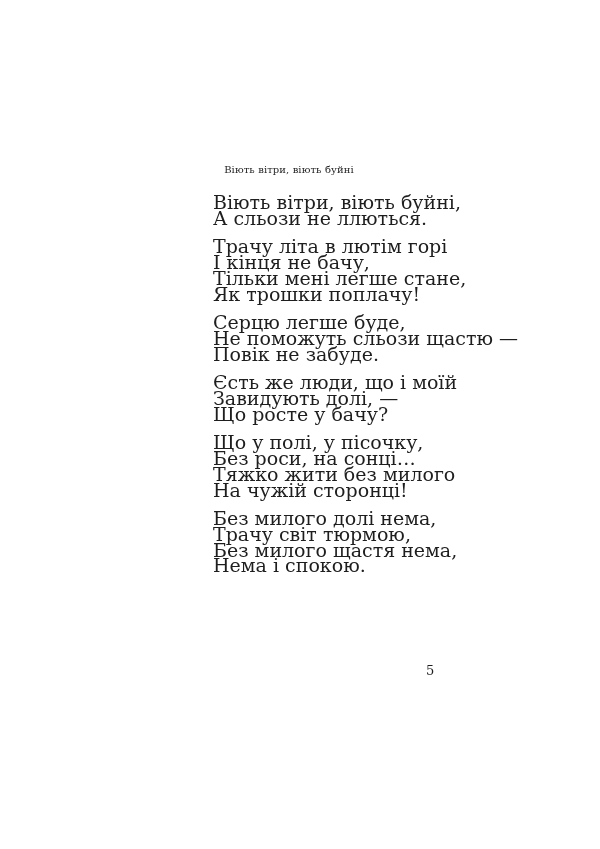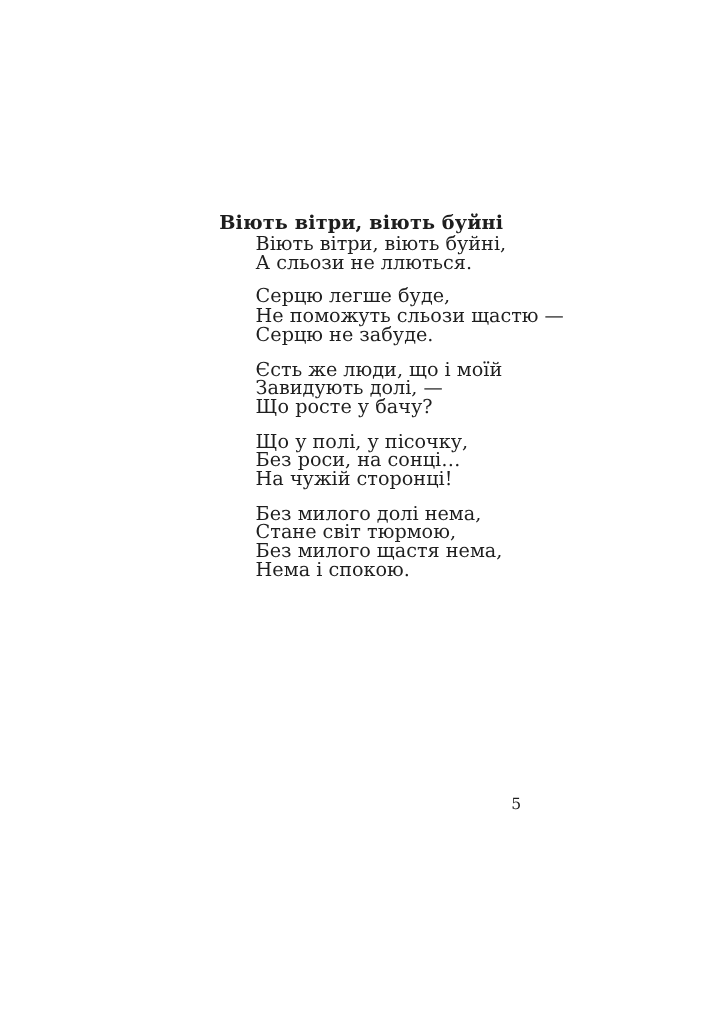--- a/index.html
+++ b/index.html
@@ -14,31 +14,31 @@
     background: #ffffff;
     font-family: "DejaVu Serif", "Liberation Serif", serif;
     color: #1e1e1e;
     overflow: hidden;
   }
   .poem-title {
     position: absolute;
     top: 164px;
     left: 289px;
     transform: translateX(-50%);
-    margin: 12px;
-    font-size: 16px;
-    font-weight: bold;
+    margin: 0;
+    font-size: 10px;
+    font-weight: normal;
     white-space: nowrap;
     letter-spacing: 0.1px;
   }
   .poem-body {
     position: absolute;
     top: 195px;
     left: 213px;
-    font-size: 16px;
+    font-size: 19px;
     line-height: 15.7px;
   }
   .stanza {
     margin: 0 0 13px 0;
   }
   .stanza:last-child {
     margin-bottom: 0;
   }
   .poem-line {
     white-space: nowrap;
@@ -56,36 +56,43 @@
 
 <div class="page">
   <h1 class="poem-title">Віють вітри, віють буйні</h1>
 
   <div class="poem-body">
       <div class="stanza">
         <div class="poem-line">Віють вітри, віють буйні,</div>
         <div class="poem-line">А сльози не ллються.</div>
       </div>
       <div class="stanza">
+        <div class="poem-line">Трачу літа в лютім горі</div>
+        <div class="poem-line">І кінця не бачу,</div>
+        <div class="poem-line">Тільки мені легше стане,</div>
+        <div class="poem-line">Як трошки поплачу!</div>
+      </div>
+      <div class="stanza">
         <div class="poem-line">Серцю легше буде,</div>
         <div class="poem-line">Не поможуть сльози щастю —</div>
-        <div class="poem-line">Серцю не забуде.</div>
+        <div class="poem-line">Повік не забуде.</div>
       </div>
       <div class="stanza">
         <div class="poem-line">Єсть же люди, що і моїй</div>
         <div class="poem-line">Завидують долі, —</div>
         <div class="poem-line">Що росте у бачу?</div>
       </div>
       <div class="stanza">
         <div class="poem-line">Що у полі, у пісочку,</div>
         <div class="poem-line">Без роси, на сонці…</div>
+        <div class="poem-line">Тяжко жити без милого</div>
         <div class="poem-line">На чужій сторонці!</div>
       </div>
       <div class="stanza">
         <div class="poem-line">Без милого долі нема,</div>
-        <div class="poem-line">Стане світ тюрмою,</div>
+        <div class="poem-line">Трачу світ тюрмою,</div>
         <div class="poem-line">Без милого щастя нема,</div>
         <div class="poem-line">Нема і спокою.</div>
       </div>
     </div>
 
   <div class="folio">5</div>
 </div>
 
 </body></html>

